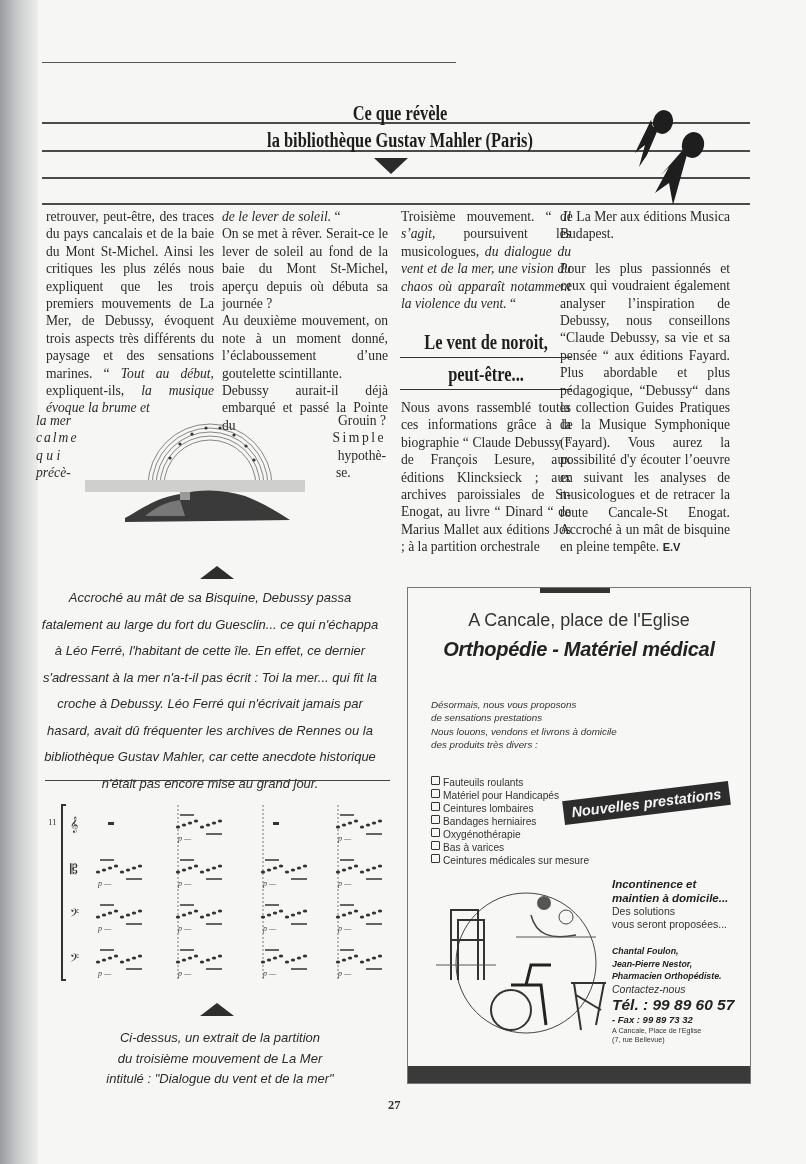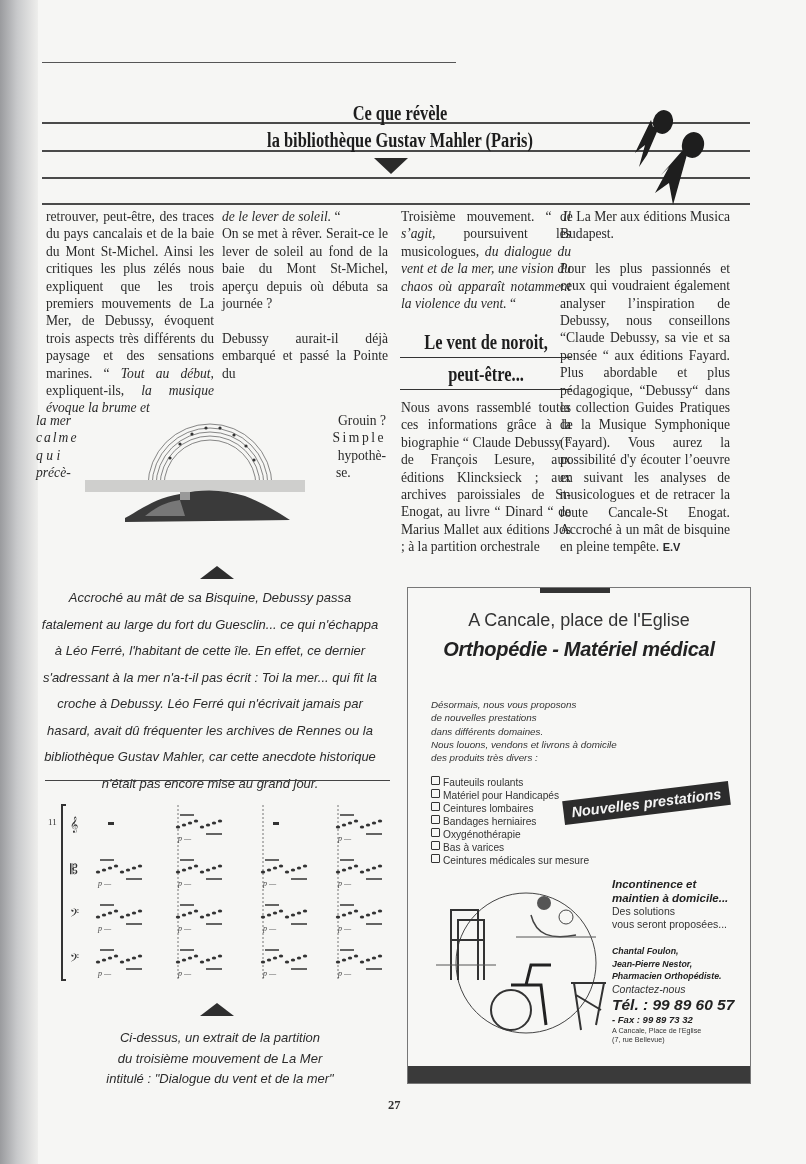--- a/index.html
+++ b/index.html
@@ -117,21 +117,21 @@
 </svg>
 
 <div class="col" id="col1"><span>retrouver, peut-être, des traces du pays cancalais et de la baie du Mont St-Michel. Ainsi les critiques les plus zélés nous expliquent que les trois premiers mouvements de La Mer, de Debussy, évoquent trois aspects très différents du paysage et des sensations marines. “ </span><i>Tout au début,</i><span> expliquent-ils, </span><i>la musique évoque la brume et</i></div>
 <div class="wrap-left">
   <div>la mer</div>
   <div style="letter-spacing:2px">calme</div>
   <div>q u i</div>
   <div>précè-</div>
 </div>
 
-<div class="col" id="col2"><i>de le lever de soleil.</i><span> “</span><br><span>On se met à rêver. Serait-ce le lever de soleil au fond de la baie du Mont St-Michel, aperçu depuis où débuta sa journée ?</span><br><br><span>Debussy aurait-il déjà embarqué et passé la Pointe du</span></div>
+<div class="col" id="col2"><i>de le lever de soleil.</i><span> “</span><br><span>On se met à rêver. Serait-ce le lever de soleil au fond de la baie du Mont St-Michel, aperçu depuis où débuta sa journée ?</span><br><span>Au deuxième mouvement, on note à un moment donné, l’éclaboussement d’une goutelette scintillante.</span><br><span>Debussy aurait-il déjà embarqué et passé la Pointe du</span></div>
 <div class="wrap-right">
   <div>Grouin ?</div>
   <div style="letter-spacing:2.5px">Simple</div>
   <div>hypothè-</div>
   <div style="text-align:left;padding-left:16px">se.</div>
 </div>
 
 <svg class="arch" viewBox="0 0 140 80">
   <g fill="none" stroke="#555" stroke-width="0.7">
     <path d="M8,78 A62,62 0 0 1 132,78"></path>
@@ -384,22 +384,21 @@
   <div class="gap"></div>
   <p><span>Pour les plus passionnés et ceux qui voudraient également analyser l’inspiration de Debussy, nous conseillons “Claude Debussy, sa vie et sa pensée “ aux éditions Fayard. Plus abordable et plus pédagogique, “Debussy“ dans la collection Guides Pratiques de la Musique Symphonique (Fayard). Vous aurez la possibilité d'y écouter l’oeuvre en suivant les analyses de musicologues et de retracer la route Cancale-St Enogat. Accroché à un mât de bisquine en pleine tempête.</span> <b style="font-family:'Liberation Sans',sans-serif;font-size:11px">E.V</b></p>
 </div>
 
 <div class="ad">
   <div class="ad-topbar"></div>
   <div class="ad-loc">A Cancale, place de l'Eglise</div>
   <div class="ad-title">Orthopédie - Matériel médical</div>
   <div class="ad-intro">
     <div>Désormais, nous vous proposons</div>
-    <div>de nouvelles prestations</div>
-    <div>dans différents domaines.</div>
+    <div>de sensations prestations</div>
     <div>Nous louons, vendons et livrons à domicile</div>
     <div>des produits très divers :</div>
   </div>
   <ul class="ad-list">
     <li>
         <span class="chk"></span>
         <span>Fauteuils roulants</span>
       </li>
     <li>
         <span class="chk"></span>

